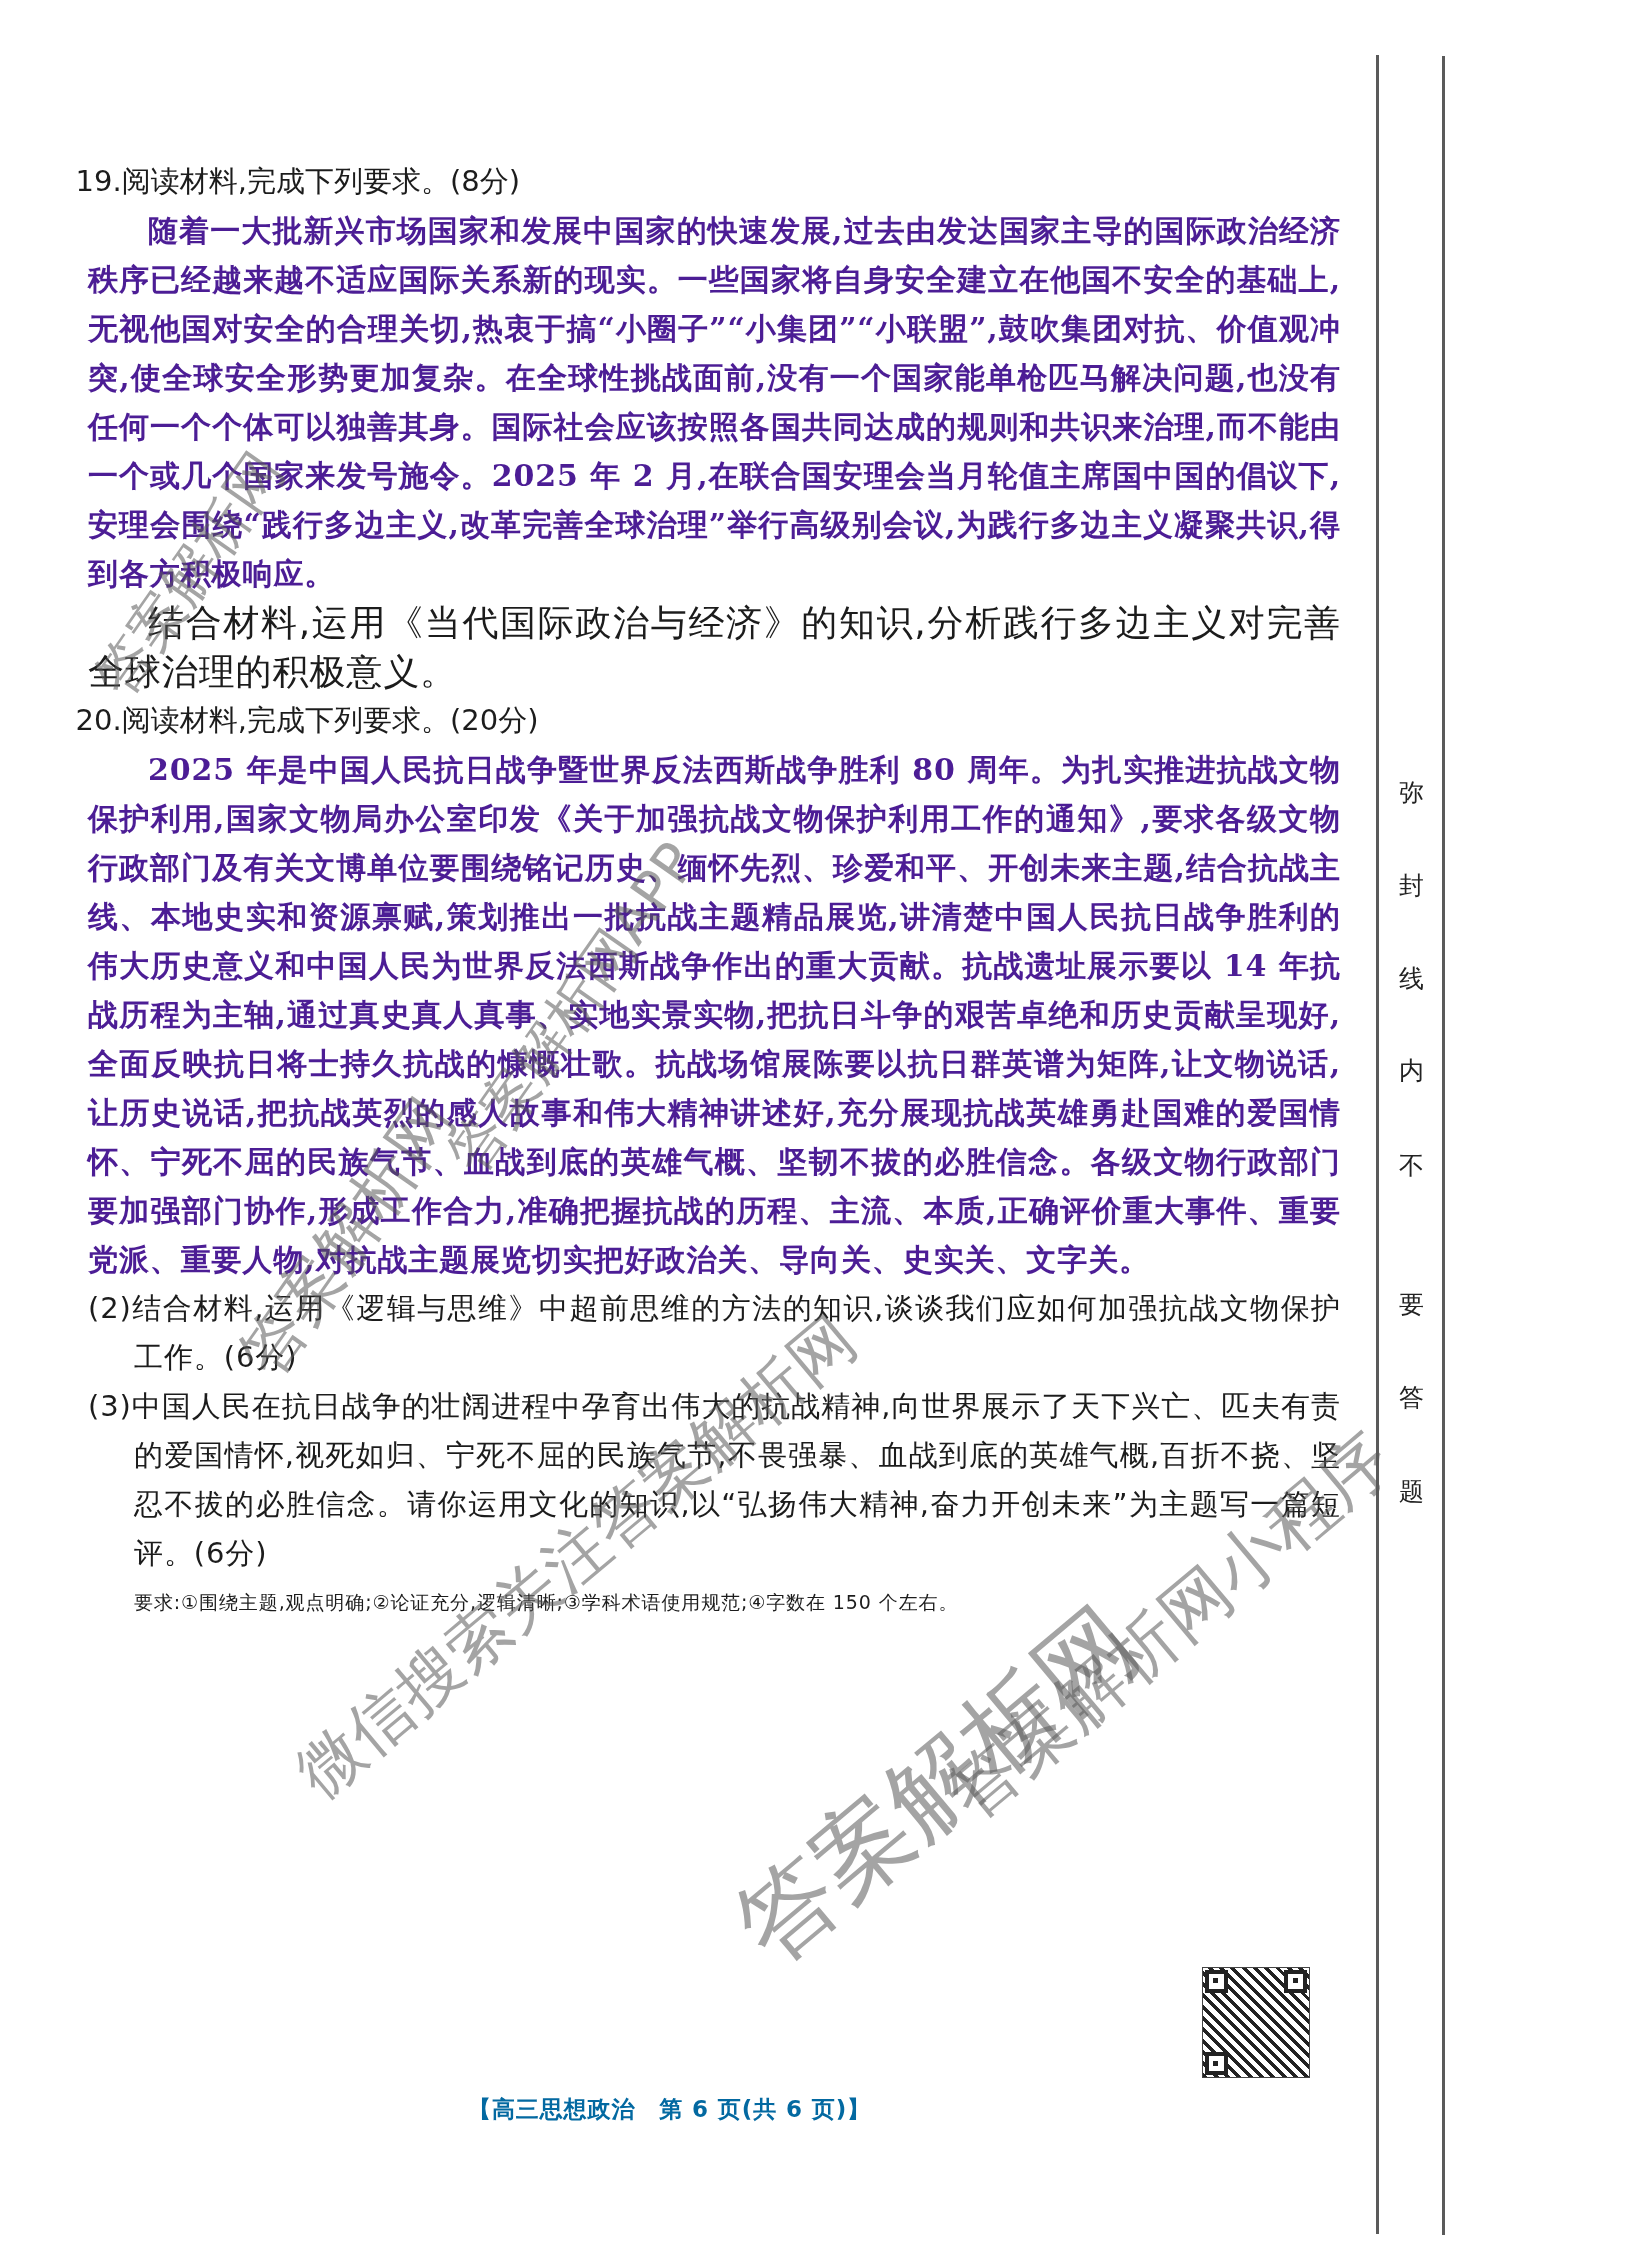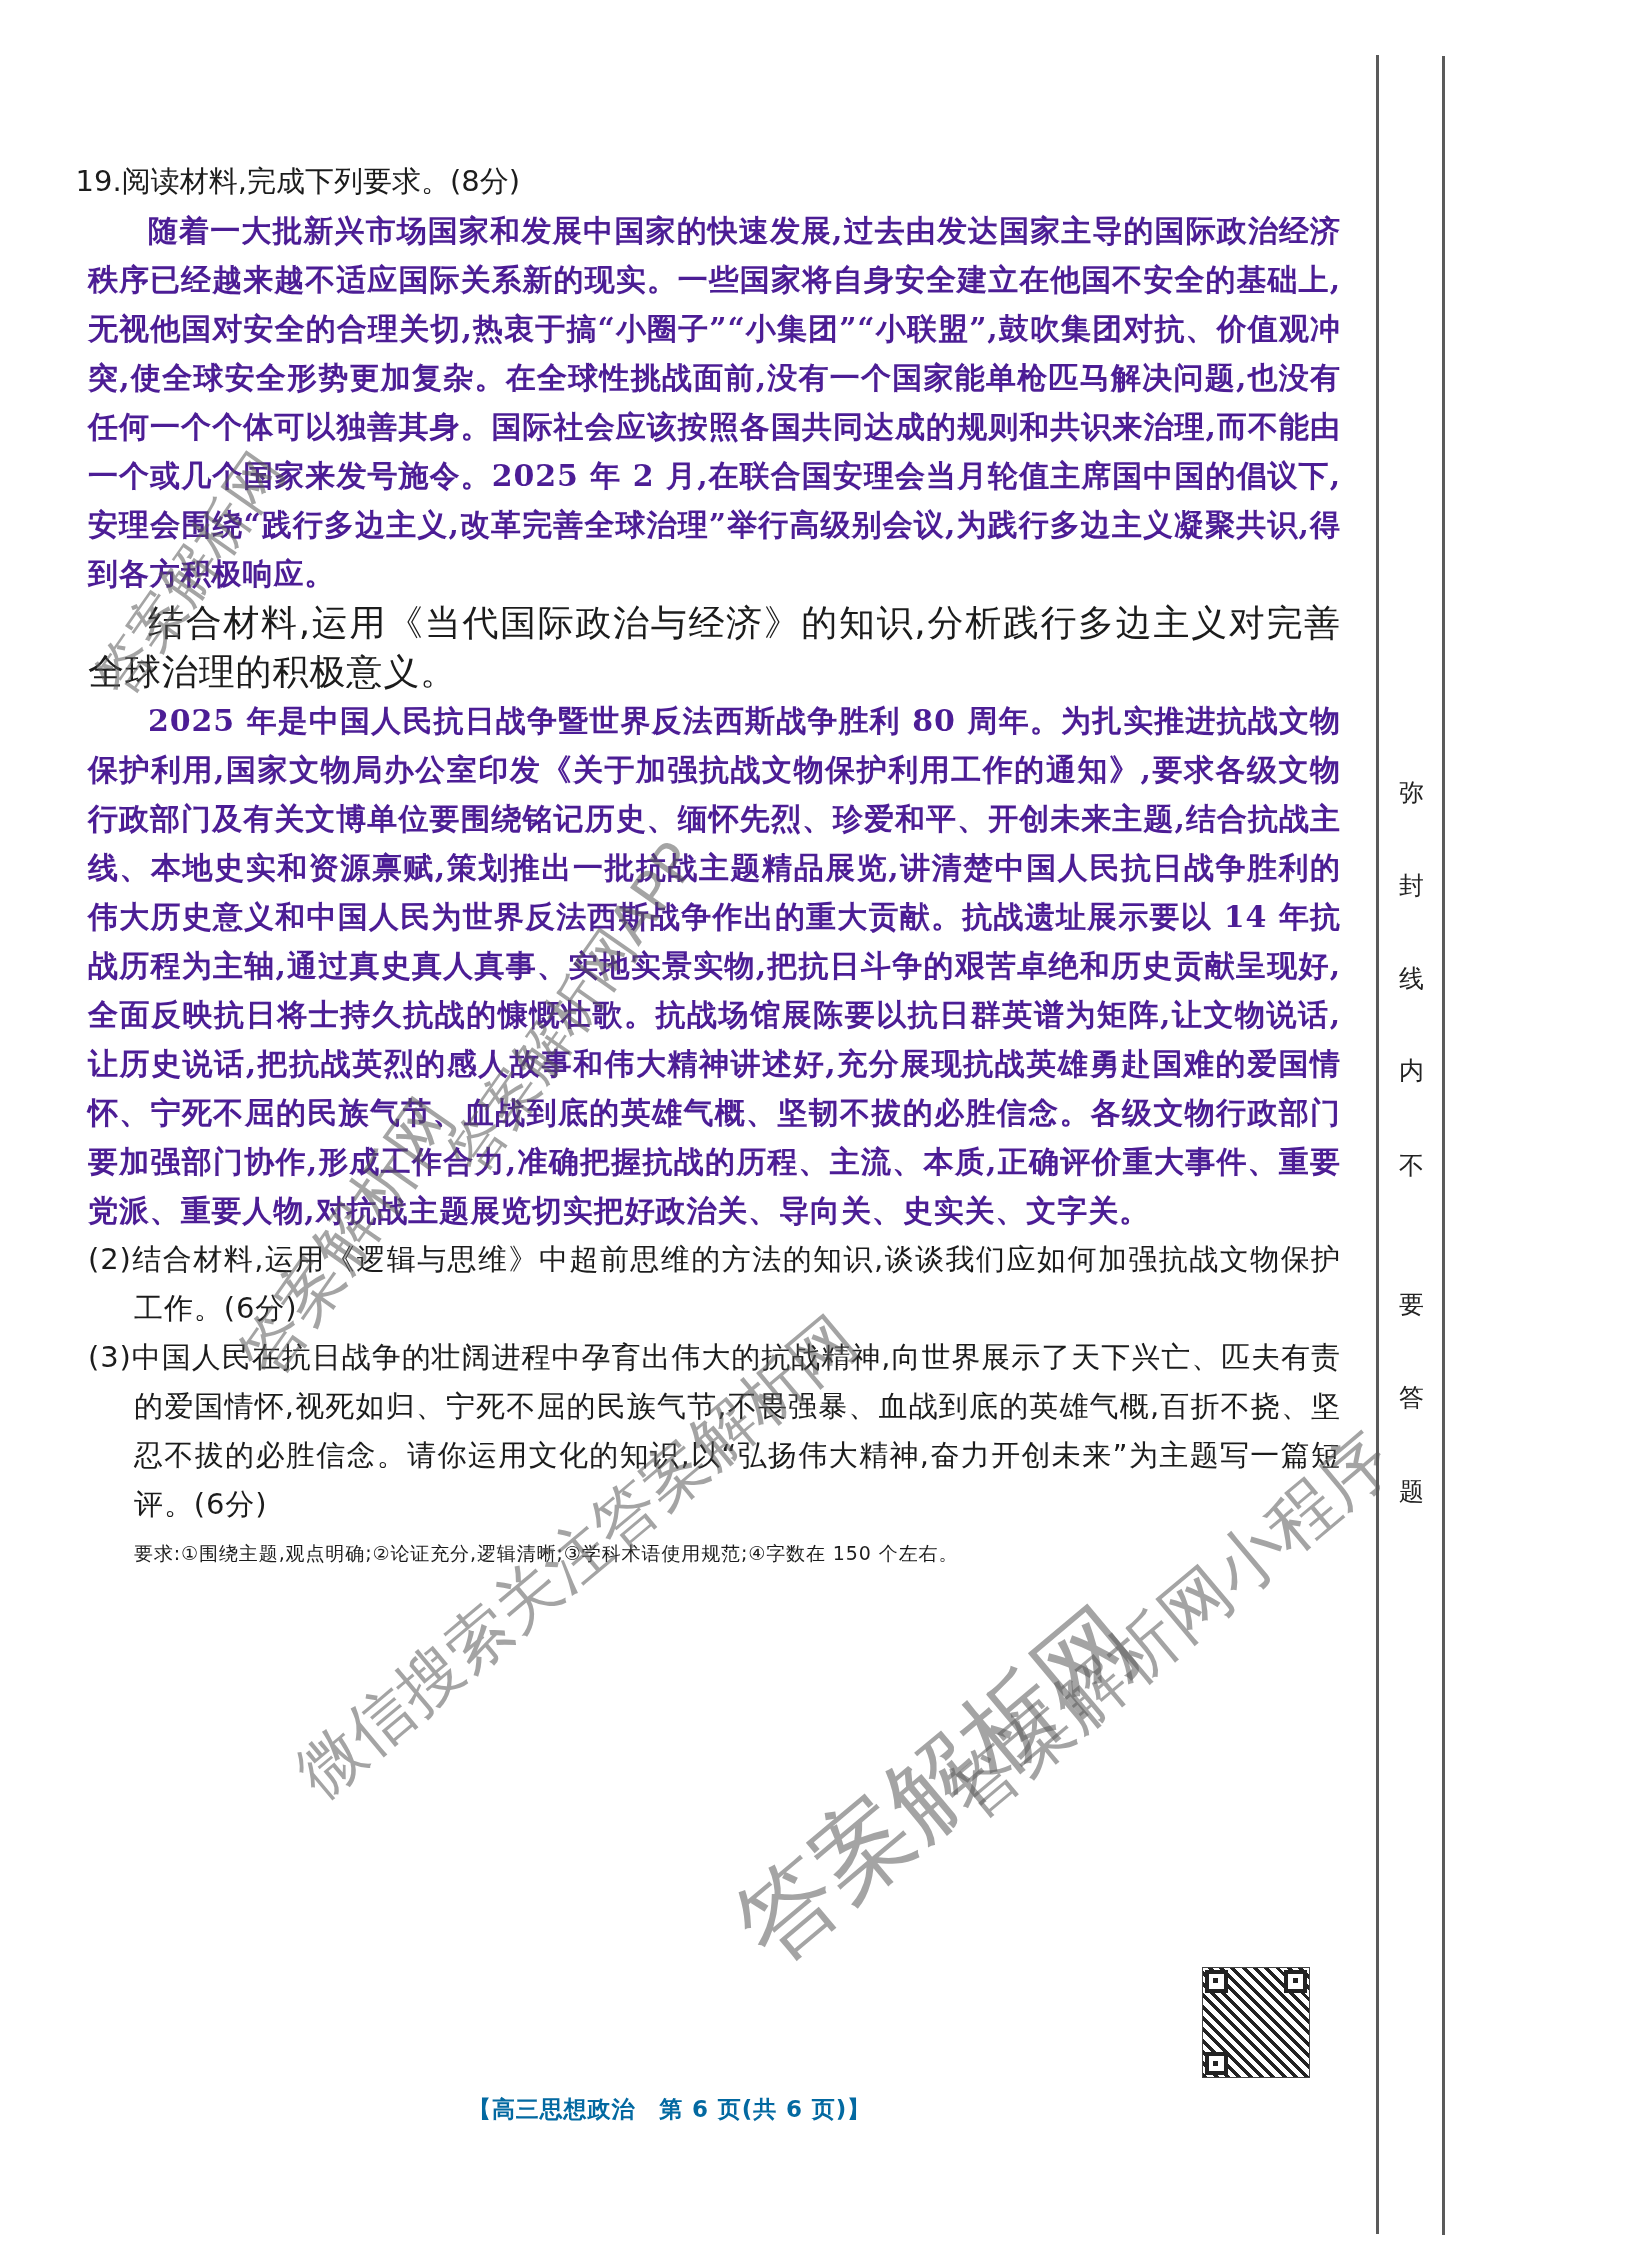--- a/index.html
+++ b/index.html
@@ -81,20 +81,21 @@
 
   <div class="content">
 
     <div>
       <div class="q-head"><span>19.</span><span>阅读材料,完成下列要求。(8分)</span></div>
       <div class="para">随着一大批新兴市场国家和发展中国家的快速发展,过去由发达国家主导的国际政治经济秩序已经越来越不适应国际关系新的现实。一些国家将自身安全建立在他国不安全的基础上,无视他国对安全的合理关切,热衷于搞“小圈子”“小集团”“小联盟”,鼓吹集团对抗、价值观冲突,使全球安全形势更加复杂。在全球性挑战面前,没有一个国家能单枪匹马解决问题,也没有任何一个个体可以独善其身。国际社会应该按照各国共同达成的规则和共识来治理,而不能由一个或几个国家来发号施令。2025 年 2 月,在联合国安理会当月轮值主席国中国的倡议下,安理会围绕“践行多边主义,改革完善全球治理”举行高级别会议,为践行多边主义凝聚共识,得到各方积极响应。</div>
       <div class="task task-indent">结合材料,运用《当代国际政治与经济》的知识,分析践行多边主义对完善全球治理的积极意义。</div>
     </div>
 
     <div>
+      <div class="q-head"><span>20.</span><span>阅读材料,完成下列要求。(20分)</span></div>
       <div class="para">2025 年是中国人民抗日战争暨世界反法西斯战争胜利 80 周年。为扎实推进抗战文物保护利用,国家文物局办公室印发《关于加强抗战文物保护利用工作的通知》,要求各级文物行政部门及有关文博单位要围绕铭记历史、缅怀先烈、珍爱和平、开创未来主题,结合抗战主线、本地史实和资源禀赋,策划推出一批抗战主题精品展览,讲清楚中国人民抗日战争胜利的伟大历史意义和中国人民为世界反法西斯战争作出的重大贡献。抗战遗址展示要以 14 年抗战历程为主轴,通过真史真人真事、实地实景实物,把抗日斗争的艰苦卓绝和历史贡献呈现好,全面反映抗日将士持久抗战的慷慨壮歌。抗战场馆展陈要以抗日群英谱为矩阵,让文物说话,让历史说话,把抗战英烈的感人故事和伟大精神讲述好,充分展现抗战英雄勇赴国难的爱国情怀、宁死不屈的民族气节、血战到底的英雄气概、坚韧不拔的必胜信念。各级文物行政部门要加强部门协作,形成工作合力,准确把握抗战的历程、主流、本质,正确评价重大事件、重要党派、重要人物,对抗战主题展览切实把好政治关、导向关、史实关、文字关。</div>
       <div class="sub"><span>(2)</span><span>结合材料,运用《逻辑与思维》中超前思维的方法的知识,谈谈我们应如何加强抗战文物保护工作。(6分)</span></div>
       <div class="sub"><span>(3)</span><span>中国人民在抗日战争的壮阔进程中孕育出伟大的抗战精神,向世界展示了天下兴亡、匹夫有责的爱国情怀,视死如归、宁死不屈的民族气节,不畏强暴、血战到底的英雄气概,百折不挠、坚忍不拔的必胜信念。请你运用文化的知识,以“弘扬伟大精神,奋力开创未来”为主题写一篇短评。(6分)</span></div>
       <div class="sub-cont">要求:①围绕主题,观点明确;②论证充分,逻辑清晰;③学科术语使用规范;④字数在 150 个左右。</div>
     </div>
   </div>
 
   <div class="seal-line left"></div>
   <div class="seal-line right"></div>
   <div class="seal-text" style="top:776px">弥</div>

